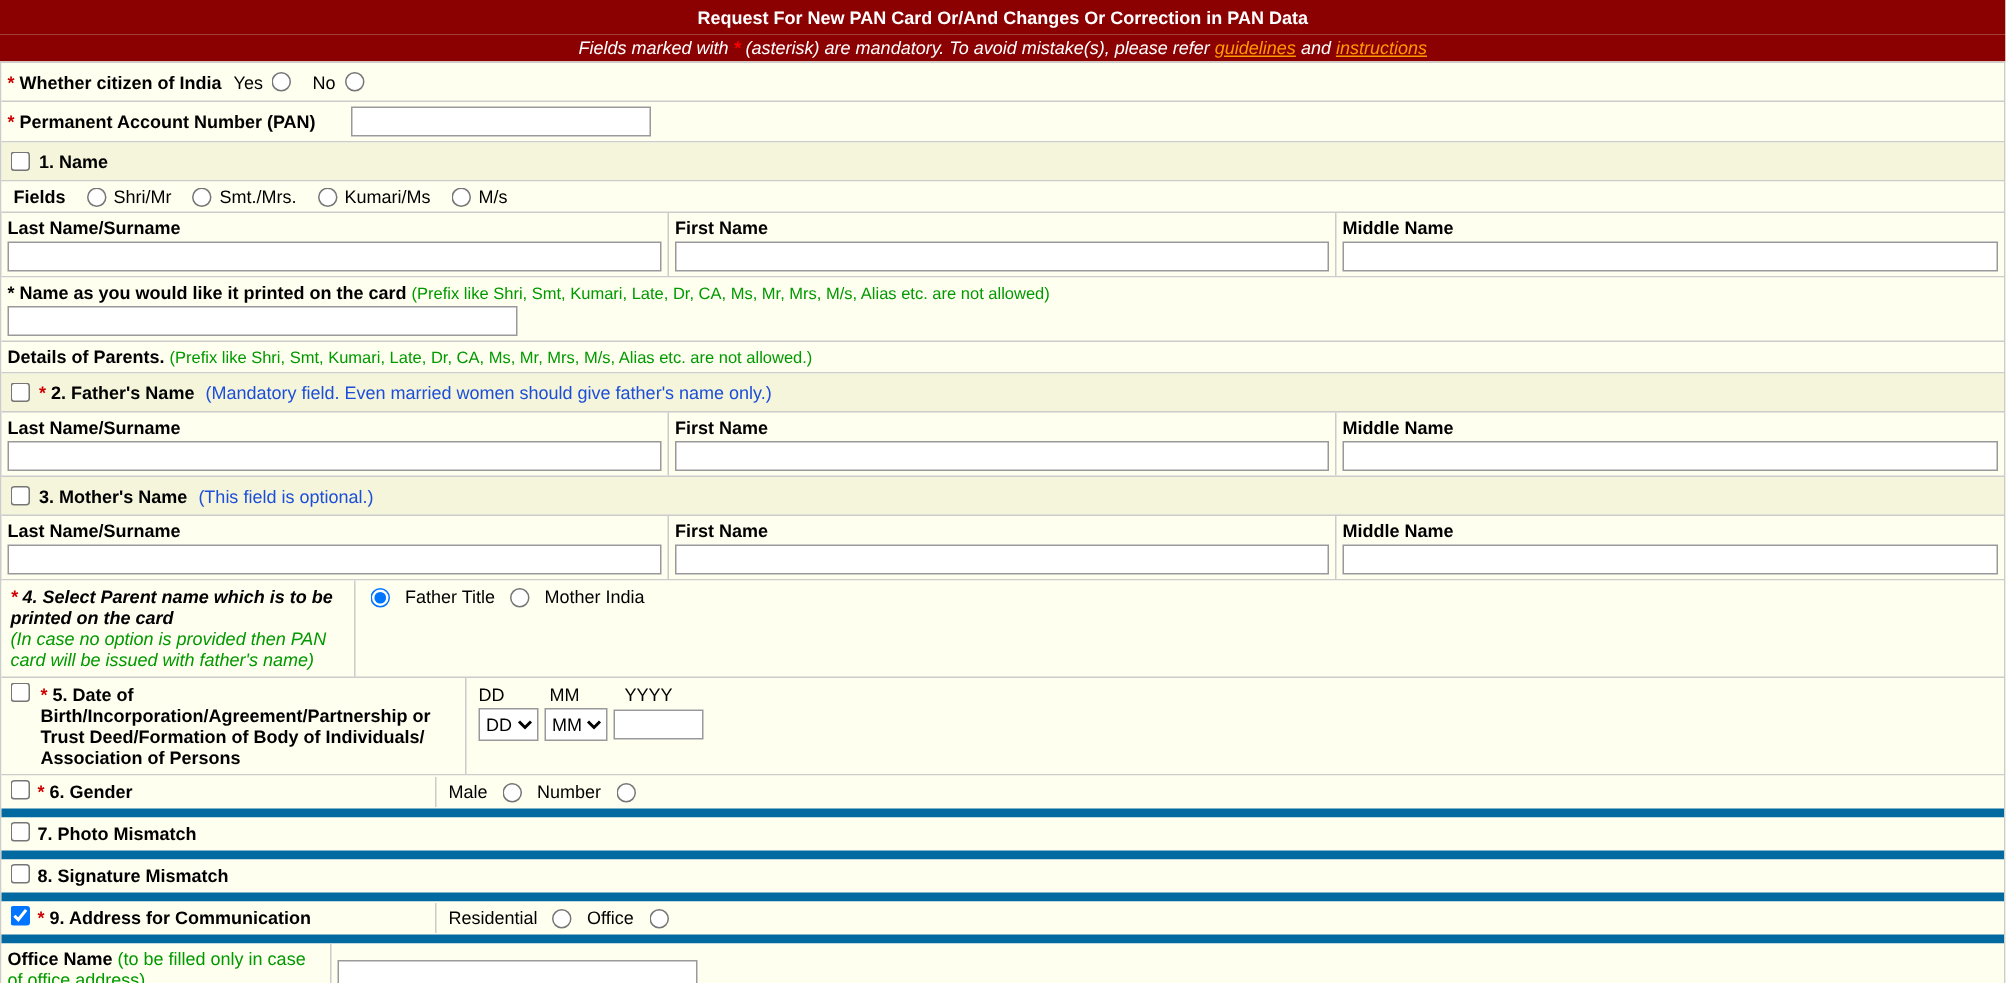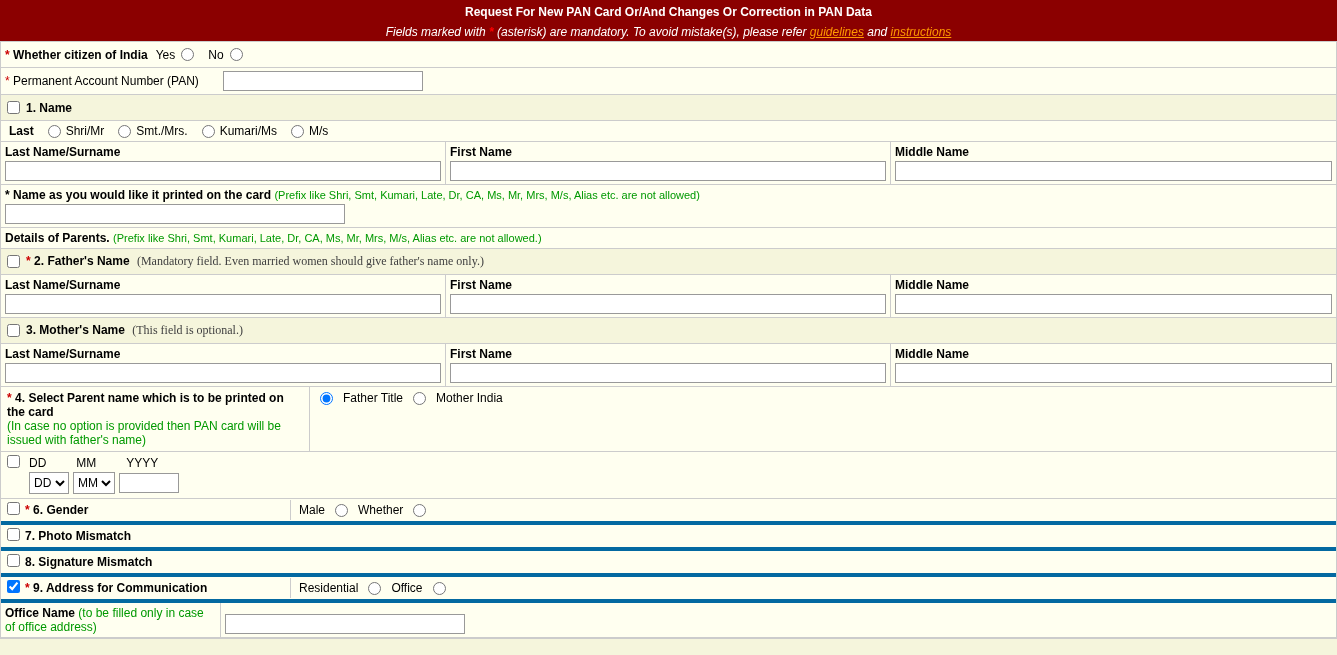--- a/index.html
+++ b/index.html
@@ -40,24 +40,23 @@
       min-height: 26px;
     }
     .section-header .checkbox {
       margin-right: 6px;
     }
     .section-title {
       font-weight: bold;
       color: #000;
     }
     .section-note {
-      color: #404040;
+      color: #1d4ed8;
       font-weight: normal;
       margin-left: 4px;
-      font-family: Liberation Serif, serif;
     }
     
     .name-fields {
       display: grid;
       grid-template-columns: 1fr 1fr 1fr;
       border-bottom: 1px solid #ccc;
     }
     .name-col {
       padding: 3px 4px;
       border-right: 1px solid #ccc;
@@ -129,24 +128,25 @@
     }
     
     .parent-select-row {
       display: flex;
       align-items: flex-start;
       border-bottom: 1px solid #ccc;
       background: #fffff0;
     }
     .parent-select-label {
       padding: 4px 6px;
-      width: 309px;
+      width: 236px;
       font-weight: bold;
       border-right: 1px solid #ccc;
       font-size: 12px;
+      font-style: italic;
     }
     .parent-select-label .note { color: #009900; font-weight: normal; }
     .parent-select-options {
       display: flex;
       align-items: center;
       padding: 4px 8px;
       gap: 8px;
     }
     
     .dob-row {
@@ -173,21 +173,21 @@
     }
     .dob-selects {
       display: flex;
       align-items: center;
       gap: 4px;
     }
     
     .simple-row {
       display: flex;
       align-items: center;
-      border-bottom: 4px solid #0369a1;
+      border-bottom: 6px solid #0369a1;
       background: #fffff0;
       min-height: 26px;
     }
     .simple-row-check {
       padding: 3px 4px;
       width: 20px;
     }
     .simple-row-label {
       padding: 3px 4px;
       font-weight: bold;
@@ -246,21 +246,21 @@
     
     .pan-row {
       display: flex;
       align-items: center;
       border-bottom: 1px solid #ccc;
       background: #fffff0;
       padding: 3px 4px;
       min-height: 26px;
     }
     .pan-label {
-      font-weight: normal;
+      font-weight: bold;
       margin-right: 24px;
     }
   </style>
 </head>
 <body>
 
 <div style="width:1337px; min-height:655px; background:#f5f5dc;">
 
   <div class="header-title">
     <span>Request For New PAN Card Or/And Changes Or Correction in PAN Data</span>
@@ -294,21 +294,21 @@
     </div>
 
     <div class="section-header">
       <input type="checkbox" class="checkbox" style="">
       <span class="section-title">
         <span>1.</span> <span>Name</span>
       </span>
     </div>
 
     <div class="title-row">
-      <label>Last</label>
+      <label>Fields</label>
       <span class="title-option">
         <input type="radio" name="title" value="shri" style="">
         <span>Shri/Mr</span>
       </span>
       <span class="title-option">
         <input type="radio" name="title" value="smt" style="">
         <span>Smt./Mrs.</span>
       </span>
       <span class="title-option">
         <input type="radio" name="title" value="kumari" style="">
@@ -401,20 +401,23 @@
         <input type="radio" name="parent" value="father" checked="" style="">
         <span>Father Title</span>
         <input type="radio" name="parent" value="mother" style="">
         <span>Mother India</span>
       </div>
     </div>
 
     <div class="dob-row">
       <div style="display:flex; align-items:center; width:20px; padding:3px 4px;">
         <input type="checkbox" style="">
+      </div>
+      <div class="dob-label">
+        <span style="color:#c00;">* </span><span>5.</span> <span>Date of Birth/Incorporation/Agreement/Partnership or Trust Deed/Formation of Body of Individuals/ Association of Persons</span>
       </div>
       <div class="dob-content">
         <div class="dob-header">
           <span>DD</span>
           <span>MM</span>
           <span>YYYY</span>
         </div>
         <div class="dob-selects">
           <select>
             <option>DD</option>
@@ -430,21 +433,21 @@
     <div class="simple-row">
       <div class="simple-row-check">
         <input type="checkbox" style="">
       </div>
       <div class="simple-row-label">
         <span style="color:#c00;">* </span><span>6.</span> <span>Gender</span>
       </div>
       <div class="simple-row-content">
         <span>Male</span>
         <input type="radio" name="gender" value="male" style="">
-        <span>Whether</span>
+        <span>Number</span>
         <input type="radio" name="gender" value="female" style="">
       </div>
     </div>
 
     <div class="simple-row">
       <div class="simple-row-check">
         <input type="checkbox" style="">
       </div>
       <div class="simple-row-label" style="width:auto; border-right:none;">
         <span>7.</span> <span>Photo Mismatch</span>

